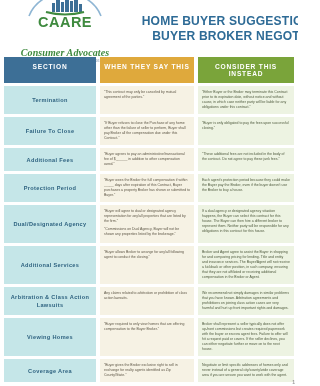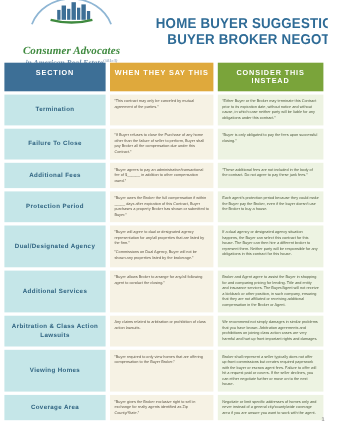--- a/index.html
+++ b/index.html
@@ -115,20 +115,21 @@
             <rect x="34" y="8" width="4" height="13"></rect>
             <rect x="39" y="11" width="3" height="10"></rect>
             <rect x="43" y="5" width="4" height="16"></rect>
             <rect x="48" y="10" width="3" height="11"></rect>
             <rect x="52" y="7" width="4" height="14"></rect>
             <rect x="57" y="13" width="3" height="8"></rect>
           </g>
           <path d="M24 21 q19 5 38 0" fill="none" stroke="#3f8a3f" stroke-width="2.2"></path>
         </svg>
       </div>
+      <div class="logo-word">CAARE</div>
       <div class="logo-tag1">Consumer Advocates</div>
       <div class="logo-tag2">
         <span>in American Real Estate</span><span class="reg">(501c3)</span>
       </div>
     </div>
 
     <div class="title-block">
       <div class="title-line">HOME BUYER SUGGESTIONS FOR</div>
       <div class="title-line">BUYER BROKER NEGOTIATIONS</div>
     </div>

